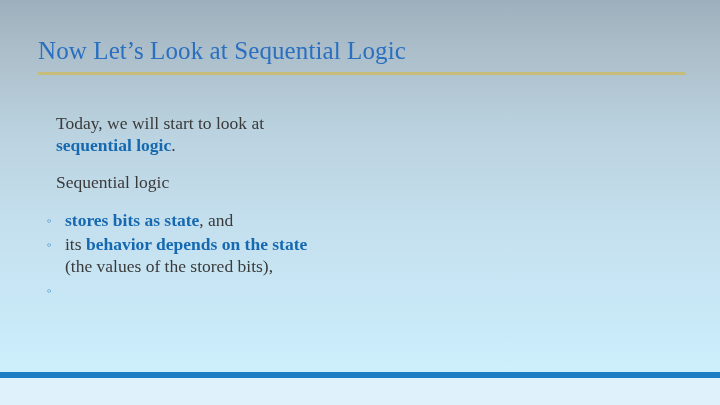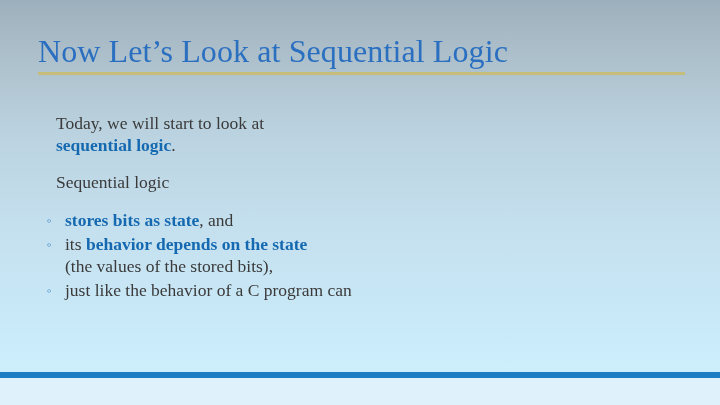--- a/index.html
+++ b/index.html
@@ -26,21 +26,21 @@
         #c9eaf8 330px,
         #cdeefb 368px);
     overflow: hidden;
   }
 
   
   .title {
     position: absolute;
     left: 38px;
     top: 36px;
-    font-size: 32px;
+    font-size: 25px;
     line-height: 30px;
     color: #2a6fc0;
     letter-spacing: 0.1px;
     white-space: nowrap;
   }
   .title-rule {
     position: absolute;
     left: 38px;
     top: 72px;
     width: 647px;
@@ -134,21 +134,20 @@
       </li>
 
       <li class="bullet">
         <span class="bullet-mark">◦</span>
         <span class="bullet-line"><span>its </span><span class="em">behavior depends on the state</span></span>
         <span class="bullet-line">(the values of the stored bits),</span>
       </li>
 
       <li class="bullet">
         <span class="bullet-mark">◦</span>
-        <span class="bullet-line">just like the behavior of a C program can</span>
       </li>
 
     </ul>
   </div>
 
   <div class="footer-bar"></div>
   <div class="footer">
     
     
     

